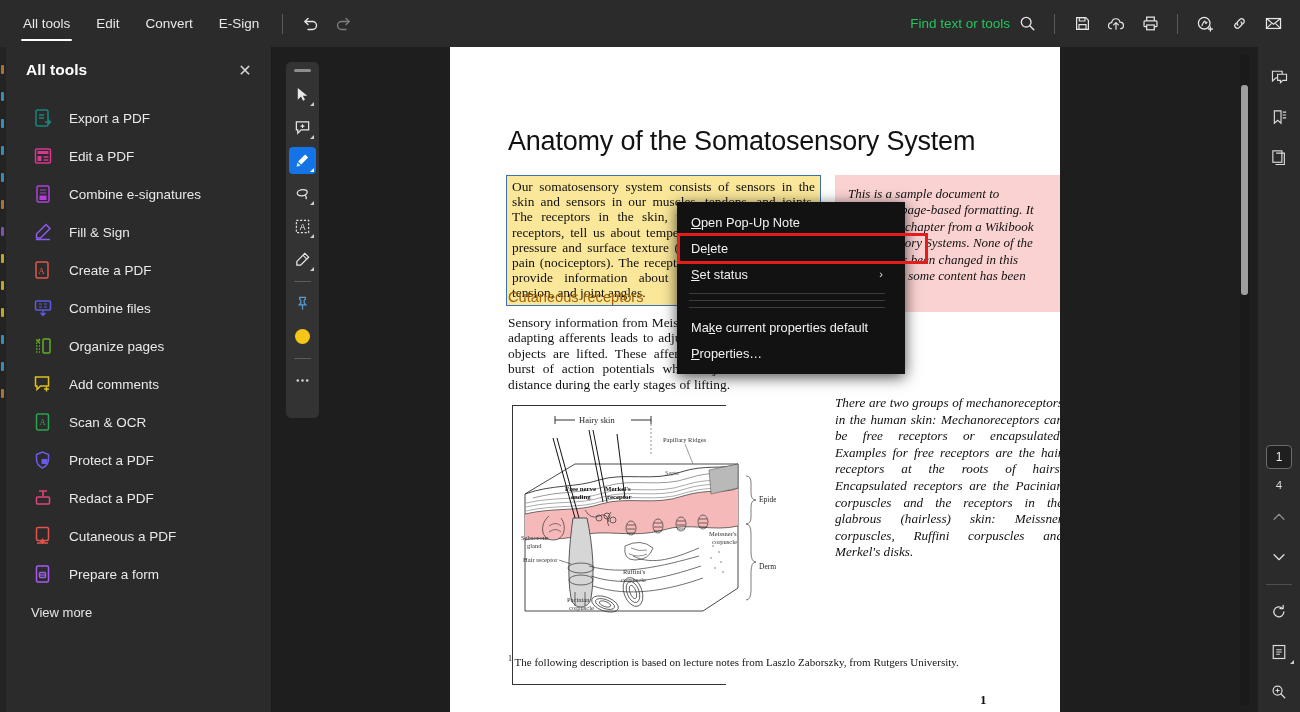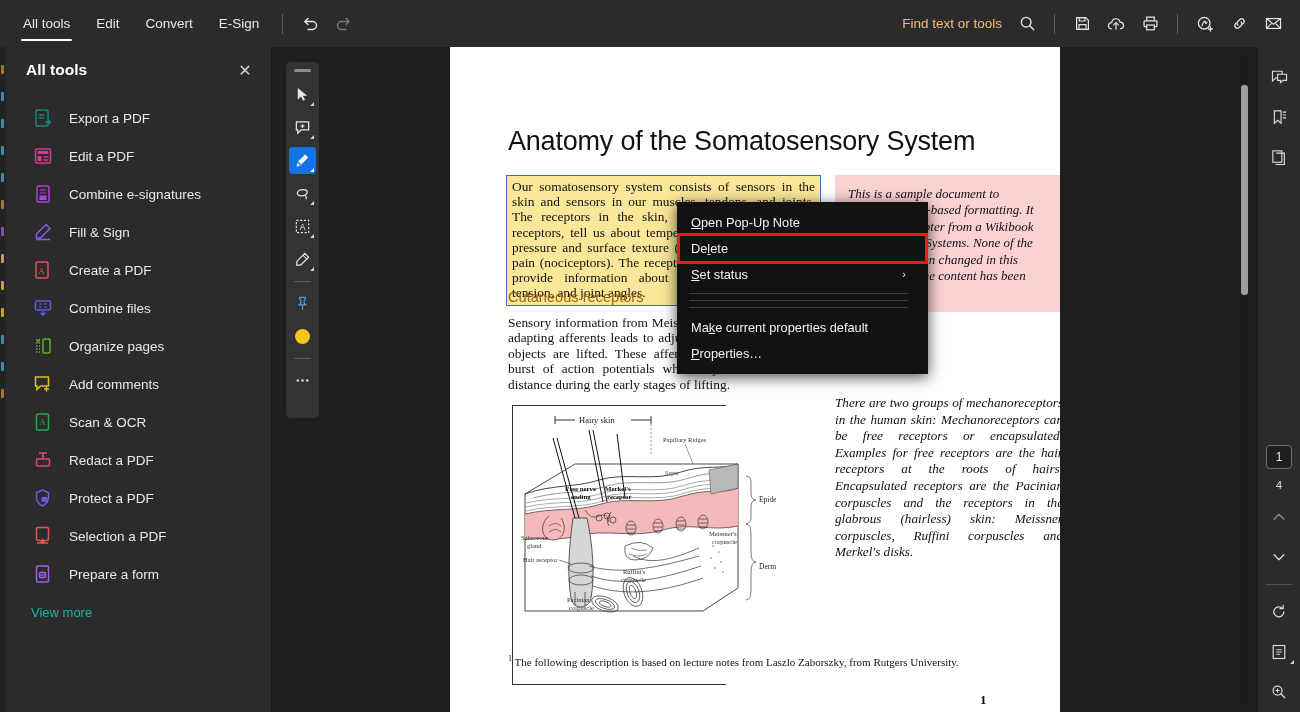--- a/index.html
+++ b/index.html
@@ -22,40 +22,40 @@
     height: 47px; display: flex; align-items: center; cursor: default;
   }
   .topnav-item.active::after {
     content: ""; position: absolute; left: 11px; right: 11px; bottom: 6px;
     height: 2px; background: #ffffff; border-radius: 1px;
   }
   .tsep { width: 1px; height: 20px; background: #5a5a5a; margin: 0 10px; }
   .ticon { width: 34px; height: 34px; display: flex; align-items: center; justify-content: center; cursor: default; }
   .ticon svg { display: block; }
   .topright { margin-left: auto; display: flex; align-items: center; padding-right: 10px; }
-  .findtext { color: #fdba74; font-size: 13.5px; margin-right: 8px; }
+  .findtext { color: #22c55e; font-size: 13.5px; }
 
   
   .colorrail { position: absolute; left: 0; top: 47px; width: 6px; height: 665px; background: #232323; }
   .colorrail i { display: block; width: 3px; height: 9px; margin: 18px 0 18px 1px; border-radius: 1px; opacity: .85; }
 
   
   .toolspanel {
     position: absolute; left: 6px; top: 47px; width: 266px; height: 665px;
     background: #2b2b2b; border-right: 1px solid #1a1a1a;
   }
   .tp-head { display: flex; align-items: center; height: 46px; padding: 0 14px 0 20px; }
   .tp-title { color: #fff; font-size: 15.5px; font-weight: bold; }
   .tp-close { margin-left: auto; color: #d4d4d4; font-size: 16px; cursor: default;
               width: 24px; height: 24px; display: flex; align-items: center; justify-content: center; }
   .tp-list { padding-top: 6px; }
   .tp-item { display: flex; align-items: center; height: 38px; padding-left: 25px; cursor: default; }
   .tp-ic { width: 24px; height: 24px; margin-right: 14px; display: flex; align-items: center; justify-content: center; }
   .tp-label { color: #e9e9e9; font-size: 13.5px; }
-  .tp-more { color: #14b8a6; font-size: 13px; padding: 12px 0 0 25px; cursor: default; }
+  .tp-more { color: #e5e5e5; font-size: 13px; padding: 12px 0 0 25px; cursor: default; }
 
   
   .qrail {
     position: absolute; left: 286px; top: 62px; width: 33px; height: 356px;
     background: #333333; border-radius: 5px; padding-top: 7px;
     display: flex; flex-direction: column; align-items: center;
   }
   .qrail .grip { width: 17px; height: 3px; background: #8d8d8d; border-radius: 2px; margin-bottom: 6px; }
   .qbtn { width: 27px; height: 27px; margin: 3px 0; border-radius: 4px; position: relative;
           display: flex; align-items: center; justify-content: center; cursor: default; }
@@ -133,21 +133,21 @@
   .pagebox {
     width: 26px; height: 24px; margin: 0 auto; border: 1px solid #6c6c6c; border-radius: 4px;
     background: #1f1f1f; color: #e9e9e9; font-size: 12px;
     display: flex; align-items: center; justify-content: center;
   }
   .pagetot { color: #dcdcdc; font-size: 11.5px; text-align: center; margin-top: 10px; }
   .rdiv { width: 26px; height: 1px; background: #4e4e4e; margin: 7px auto; }
 
   
   .ctxmenu {
-    position: absolute; left: 677px; top: 202px; width: 251px;
+    position: absolute; left: 677px; top: 202px; width: 228px;
     background: #121212; box-shadow: 0 3px 14px rgba(0,0,0,.7); padding: 7px 8px 8px 0; z-index: 40;
   }
   .ctxitem {
     position: relative; height: 26px; display: flex; align-items: center;
     padding-left: 14px; color: #f2f2f2; font-size: 12.8px; cursor: default;
   }
   .ctxitem .arrow { margin-left: auto; margin-right: 14px; font-size: 11px; color: #e4e4e4; }
   .ctxitem u { text-decoration: underline; text-underline-offset: 1px; }
   .ctxsep { height: 1px; background: #3c3c3c; margin: 6px 12px; }
   .ctxhilite {
@@ -346,44 +346,44 @@
             <svg width="20" height="20" viewBox="0 0 20 20">
               <rect x="3.5" y="2" width="12" height="16" rx="1.5" fill="none" stroke="#2aa44f" stroke-width="1.5"></rect>
               <text x="9.5" y="13" font-size="8.5" font-family="Liberation Serif, serif" fill="#2aa44f" text-anchor="middle">A</text>
             </svg>
           </span>
           <span class="tp-label">Scan &amp; OCR</span>
         </div>
         <div class="tp-item">
           <span class="tp-ic">
             <svg width="20" height="20" viewBox="0 0 20 20">
+              <path d="M9.5 2 3.5 4.5v5c0 4 3 7 6 8.5 3-1.5 6-4.5 6-8.5v-5Z" fill="none" stroke="#6a5ce8" stroke-width="1.5"></path>
+              <rect x="8.5" y="9" width="6" height="5" rx="1" fill="#6a5ce8"></rect>
+            </svg>
+          </span>
+          <span class="tp-label">Protect a PDF</span>
+        </div>
+        <div class="tp-item">
+          <span class="tp-ic">
+            <svg width="20" height="20" viewBox="0 0 20 20">
               <rect x="3.5" y="9" width="13" height="7" rx="1" fill="none" stroke="#e0447f" stroke-width="1.5"></rect>
               <path d="M6 3h8M10 3v5" stroke="#e0447f" stroke-width="1.6"></path>
             </svg>
           </span>
           <span class="tp-label">Redact a PDF</span>
-        </div>
-        <div class="tp-item">
-          <span class="tp-ic">
-            <svg width="20" height="20" viewBox="0 0 20 20">
-              <path d="M9.5 2 3.5 4.5v5c0 4 3 7 6 8.5 3-1.5 6-4.5 6-8.5v-5Z" fill="none" stroke="#6a5ce8" stroke-width="1.5"></path>
-              <rect x="8.5" y="9" width="6" height="5" rx="1" fill="#6a5ce8"></rect>
-            </svg>
-          </span>
-          <span class="tp-label">Protect a PDF</span>
         </div>
         <div class="tp-item">
           <span class="tp-ic">
             <svg width="20" height="20" viewBox="0 0 20 20">
               <rect x="3.5" y="1.5" width="12" height="13" rx="1.5" fill="none" stroke="#e0564f" stroke-width="1.5"></rect>
               <path d="M4 17h11" stroke="#e0564f" stroke-width="1.5"></path>
               <path d="M9.5 12.5v4M7.5 15 9.5 17 11.5 15" fill="none" stroke="#e0564f" stroke-width="1.3"></path>
             </svg>
           </span>
-          <span class="tp-label">Selection a PDF</span>
+          <span class="tp-label">Cutaneous a PDF</span>
         </div>
         <div class="tp-item">
           <span class="tp-ic">
             <svg width="20" height="20" viewBox="0 0 20 20">
               <rect x="3.5" y="2" width="12" height="16" rx="1.5" fill="none" stroke="#a35cf0" stroke-width="1.5"></rect>
               <rect x="6.5" y="8.5" width="6" height="5" rx="1" fill="none" stroke="#a35cf0" stroke-width="1.4"></rect>
               <path d="M6.5 11h6" stroke="#a35cf0" stroke-width="1.2"></path>
             </svg>
           </span>
           <span class="tp-label">Prepare a form</span>

